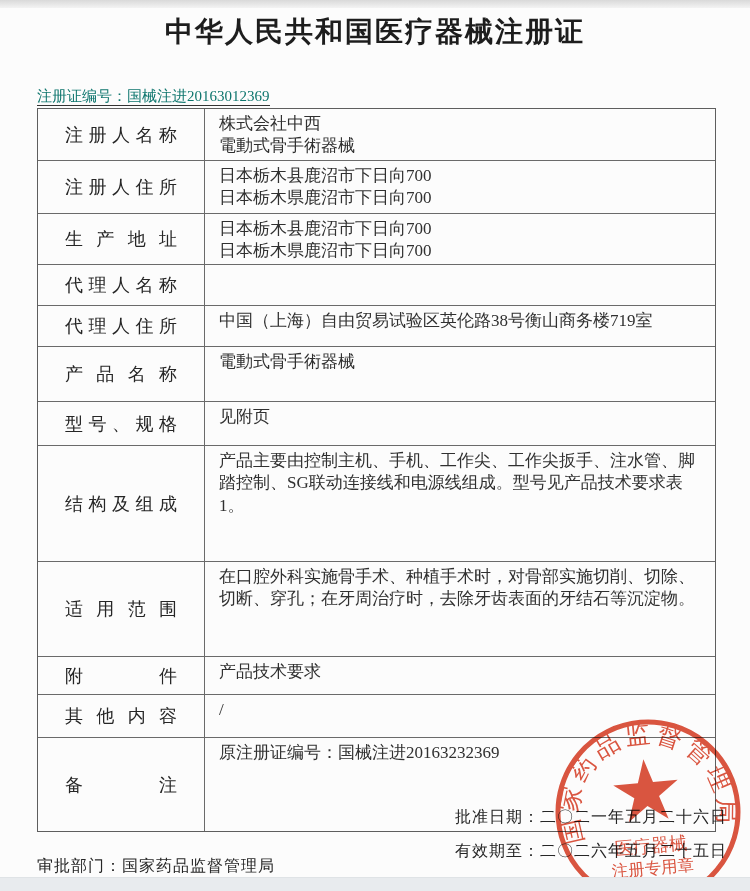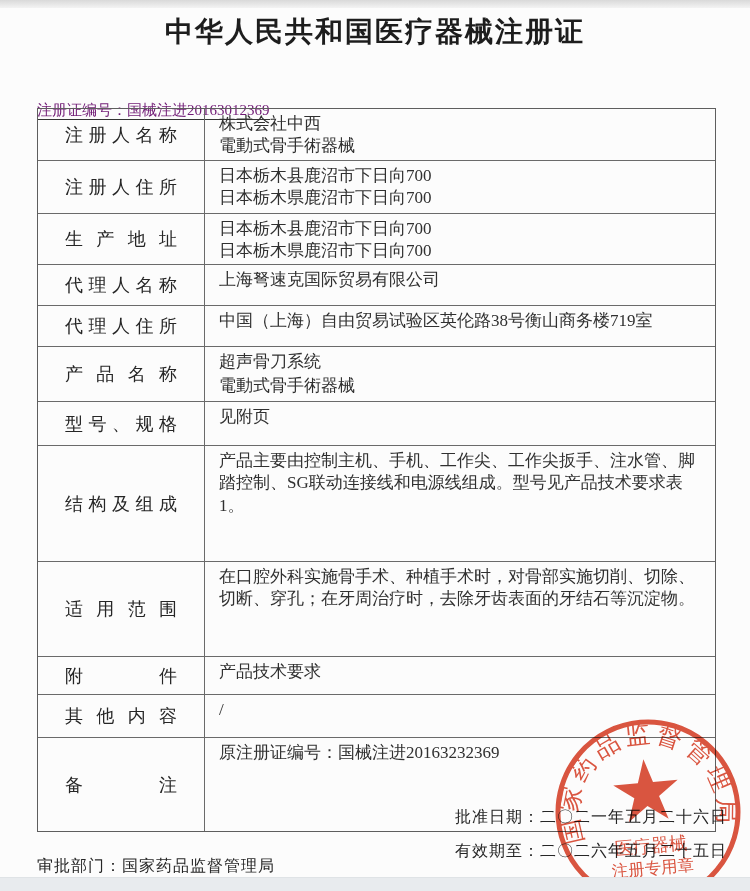--- a/index.html
+++ b/index.html
@@ -16,21 +16,21 @@
   .scan-edge-bottom{
     position:absolute;left:0;bottom:0;width:750px;height:13px;
     background:#e8ebee;border-top:1px solid #dfe3e6;z-index:30;
   }
   .doc-title{
     position:absolute;left:0;top:13px;width:750px;
     text-align:center;font-family:"Liberation Sans","DejaVu Sans",sans-serif;
     font-weight:700;font-size:28px;letter-spacing:2px;color:#1d1d1d;
   }
   .cert-line{
-    position:absolute;left:37px;top:101px;font-size:15px;color:#701a75;
+    position:absolute;left:37px;top:87px;font-size:15px;color:#0f766e;
   }
   .cert-line .u{border-bottom:1px solid #333;padding-bottom:1px;}
   .cert-table{
     position:absolute;left:37px;top:108px;width:679px;
     border:1px solid #5e5e5e;box-sizing:border-box;background:transparent;
   }
   .trow{display:flex;box-sizing:border-box;border-bottom:1px solid #6a6a6a;}
   .trow:last-child{border-bottom:none;}
   .tlabel{
     width:167px;box-sizing:border-box;border-right:1px solid #6a6a6a;
@@ -118,23 +118,20 @@
   <div class="trow" style="height:41px">
     <div class="tlabel">
         <span class="jchars">
           <span>代</span>
           <span>理</span>
           <span>人</span>
           <span>名</span>
           <span>称</span>
         </span>
       </div>
-    <div class="tvalue">
-      <div>上海弩速克国际贸易有限公司</div>
-    </div>
   </div>
 
   <div class="trow" style="height:41px">
     <div class="tlabel">
         <span class="jchars">
           <span>代</span>
           <span>理</span>
           <span>人</span>
           <span>住</span>
           <span>所</span>
@@ -148,21 +145,20 @@
   <div class="trow" style="height:55px">
     <div class="tlabel">
         <span class="jchars">
           <span>产</span>
           <span>品</span>
           <span>名</span>
           <span>称</span>
         </span>
       </div>
     <div class="tvalue">
-      <div>超声骨刀系统</div>
       <div>電動式骨手術器械</div>
     </div>
   </div>
 
   <div class="trow" style="height:44px">
     <div class="tlabel">
         <span class="jchars">
           <span>型</span>
           <span>号</span>
           <span>、</span>

